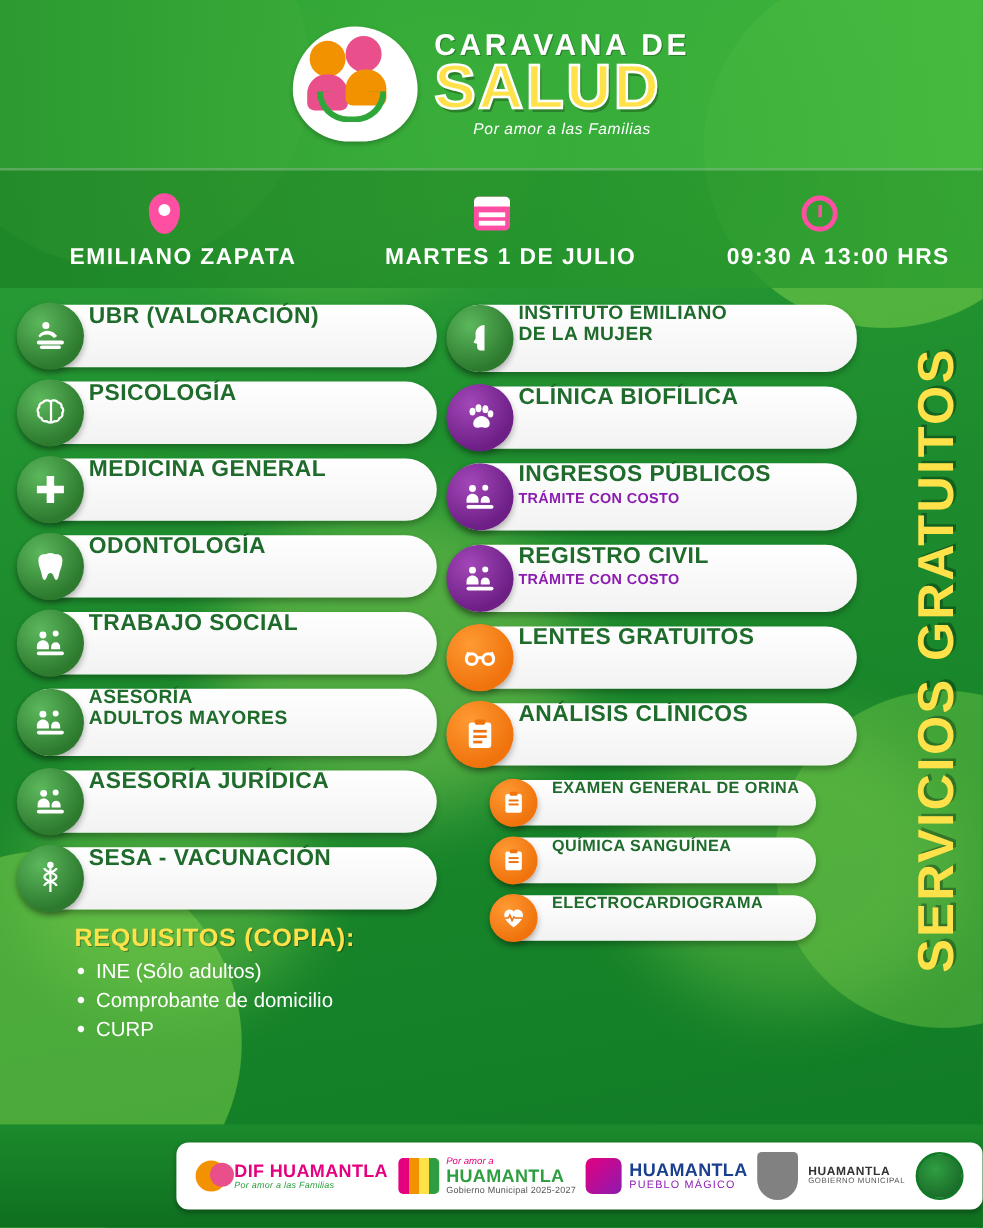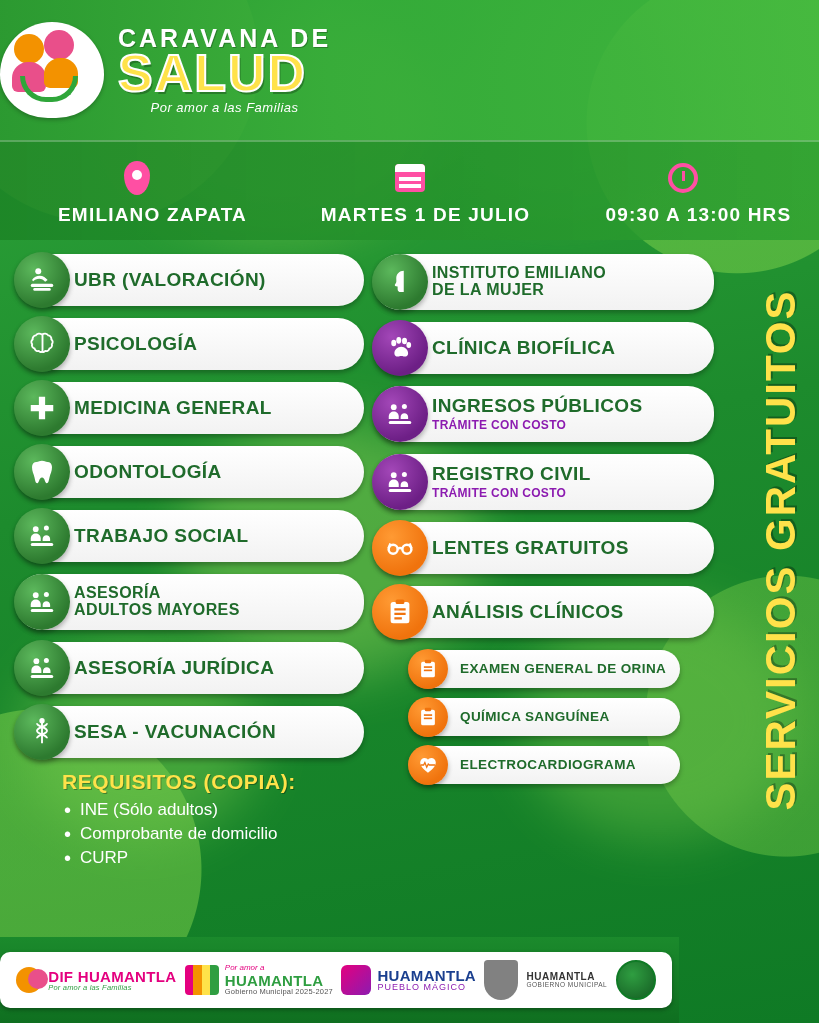--- a/index.html
+++ b/index.html
@@ -26,21 +26,21 @@
   .b2 { width: 260px; height: 200px; left: 430px; top: 10px; background:#43ad3e; }
   .b3 { width: 300px; height: 260px; left: 180px; top: 420px; background:#8fd45a; }
   .b4 { width: 280px; height: 240px; left: 520px; top: 600px; background:#6cc247; }
   .b5 { width: 240px; height: 200px; left: 20px; top: 640px; background:#77cb4e; }
 
   
   .header {
     position: relative;
     height: 140px;
     background: linear-gradient(90deg, rgba(39,150,47,.92) 0%, rgba(52,171,56,.86) 40%, rgba(66,185,62,.80) 100%);
-    display: flex; align-items: center; 
+    display: flex; align-items: center; justify-content: center;
   }
   .logo-wrap { display: flex; align-items: center; gap: 14px; }
   .logo-mark {
     width: 104px; height: 96px;
     background: #ffffff;
     border-radius: 50% 50% 46% 46%/55% 55% 45% 45%;
     position: relative;
     box-shadow: 0 2px 4px rgba(0,0,0,.25);
   }
   .lm-kid { position: absolute; border-radius: 50%; }
@@ -95,21 +95,21 @@
   .sidelabel span {
     transform: rotate(-90deg);
     white-space: nowrap;
     font-size: 42px; font-weight: bold; letter-spacing: 2px;
     color: #ffe24a;
     text-shadow: 2px 2px 0 rgba(0,0,0,.3);
   }
 
   .pill {
     position: relative;
-    display: flex; align-items: center;
+    display: flex; 
     background: linear-gradient(180deg,#ffffff 0%, #f2f2f2 100%);
     border-radius: 26px;
     height: 52px;
     margin-bottom: 12px;
     padding-left: 58px;
     box-shadow: 0 3px 5px rgba(0,0,0,.28);
   }
   .pill.tall { height: 56px; }
   .badge {
     position: absolute; left: -2px; top: 50%; transform: translateY(-50%);
@@ -142,23 +142,23 @@
 
   
   .requisitos { margin-top: 6px; padding-left: 46px; }
   .req-title { color:#ffe24a; font-size: 21px; font-weight: bold; letter-spacing: .6px; text-shadow: 1px 1px 0 rgba(0,0,0,.3);}
   .req-list { list-style: none; margin-top: 6px; }
   .req-list li { color:#ffffff; font-size: 17px; margin-bottom: 4px; position: relative; padding-left: 18px;}
   .req-list li::before { content:"•"; position:absolute; left:2px; top:-1px; font-size: 20px; }
 
   
   .footer {
-    position: absolute; left: 0; bottom: 0; width: 679px; height: 86px;
+    position: absolute; left: 0; bottom: 0; width: 819px; height: 86px;
     background: linear-gradient(180deg,#1b8a2c 0%, #0f6f20 100%);
-    display: flex; align-items: center; justify-content: flex-start;
+    display: flex; align-items: center; justify-content: flex-end;
   }
   .footer-inner {
     background: #ffffff; border-radius: 10px;
     height: 56px; width: 672px;
     display: flex; align-items: center; justify-content: space-around;
     padding: 0 12px;
     box-shadow: 0 2px 4px rgba(0,0,0,.3);
   }
   .flogo { display:flex; align-items:center; gap:6px; height: 44px; }
   .flogo .ftxt { display:flex; flex-direction:column; line-height:1.02; }

